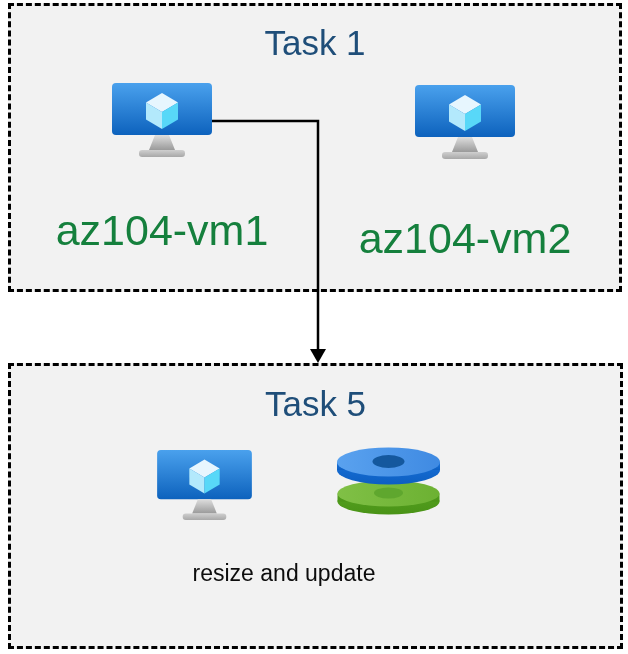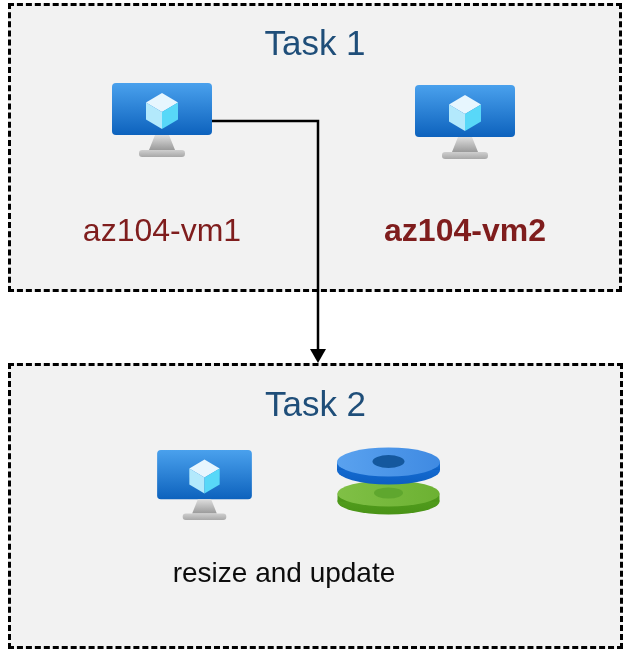--- a/index.html
+++ b/index.html
@@ -14,25 +14,25 @@
   #task1-panel { left:8px; top:3px;   width:614px; height:289px; }
   #task2-panel { left:8px; top:363px; width:615px; height:286px; }
   .panel-title {
     position:absolute; left:0; right:0; text-align:center;
     font-size:35px; line-height:42px; color:#1f4e79;
   }
   #task1-panel .panel-title { top:16px; }
   #task2-panel .panel-title { top:17px; }
   .vm-label {
     position:absolute; width:240px; text-align:center;
-    font-size:32px; line-height:39px; color:#7f1d1d; white-space:pre-line;
+    font-size:43px; line-height:39px; color:#15803d; white-space:pre-line;
   }
   .caption {
     position:absolute; width:330px; text-align:center;
-    font-size:28px; line-height:40px; color:#0d0d0d;
+    font-size:23px; line-height:40px; color:#0d0d0d;
   }
   .abs { position:absolute; }
   .arrow-layer {
     position:absolute; left:0; top:0; width:628px; height:654px;
     pointer-events:none;
   }
   .defs-holder { position:absolute; width:0; height:0; }
 </style>
 </head>
 <body>
@@ -88,27 +88,27 @@
     </div>
 
     <svg class="abs" style="left:404px; top:79px;" width="100" height="76" viewBox="0 0 100 76">
       <rect x="0" y="0" width="100" height="52" rx="4" fill="url(#gScreen)"></rect>
       <polygon points="50,10 66,19.5 50,29 34,19.5" fill="#e7f6fe"></polygon>
       <polygon points="34,19.5 50,29 50,46 34,36.5" fill="#b3e9fc"></polygon>
       <polygon points="66,19.5 50,29 50,46 66,36.5" fill="#58d8f8"></polygon>
       <polygon points="43,52 57,52 63,67 37,67" fill="url(#gStand)"></polygon>
       <rect x="27" y="67" width="46" height="7" rx="3.2" fill="url(#gBase)"></rect>
     </svg>
-    <div class="vm-label" style="left:334px; top:166px;font-weight:bold;">
+    <div class="vm-label" style="left:334px; top:174px;">
       <div>az104-vm2</div>
     </div>
   </div>
 
   <div class="panel" id="task2-panel">
-    <div class="panel-title">Task 2</div>
+    <div class="panel-title">Task 5</div>
 
     <svg class="abs" style="left:146px; top:84px;" width="95" height="72" viewBox="0 0 100 76">
       <rect x="0" y="0" width="100" height="52" rx="4" fill="url(#gScreen)"></rect>
       <polygon points="50,10 66,19.5 50,29 34,19.5" fill="#e7f6fe"></polygon>
       <polygon points="34,19.5 50,29 50,46 34,36.5" fill="#b3e9fc"></polygon>
       <polygon points="66,19.5 50,29 50,46 66,36.5" fill="#58d8f8"></polygon>
       <polygon points="43,52 57,52 63,67 37,67" fill="url(#gStand)"></polygon>
       <rect x="27" y="67" width="46" height="7" rx="3.2" fill="url(#gBase)"></rect>
     </svg>
 

